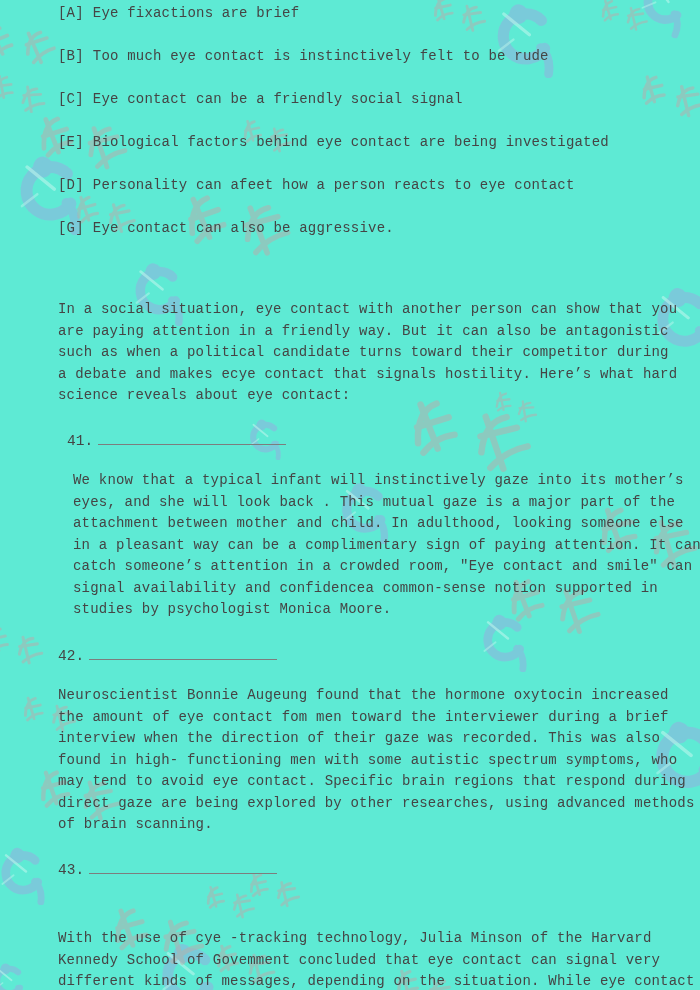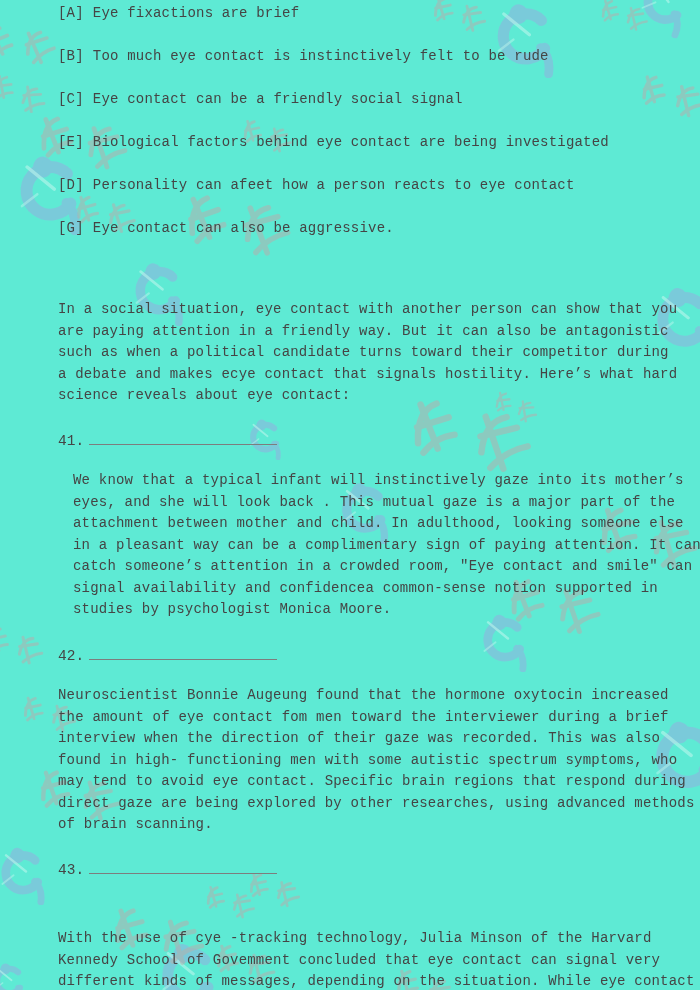--- a/index.html
+++ b/index.html
@@ -28,21 +28,21 @@
     line-height: 21.5px;
     letter-spacing: 0.2px;
     white-space: pre-wrap;
   }
   .p1 { top: 299px; }
   .p2 { top: 470px; margin-left: 15px; }
   .p3 { top: 685px; }
   .p4 { top: 928px; }
 
   .blank-row { position: absolute; left: 58px; font-size: 14.5px; white-space: nowrap; }
-  .b41 { top: 430px; }
+  .b41 { top: 430px; margin-left: 9px; }
   .b42 { top: 645px; text-align: center; }
   .b43 { top: 859px; }
   .blank-line {
     display: inline-block;
     width: 188px;
     height: 15px;
     margin-left: 5px;
     border-bottom: 1.6px solid #7d7d7d;
     vertical-align: baseline;
   }

